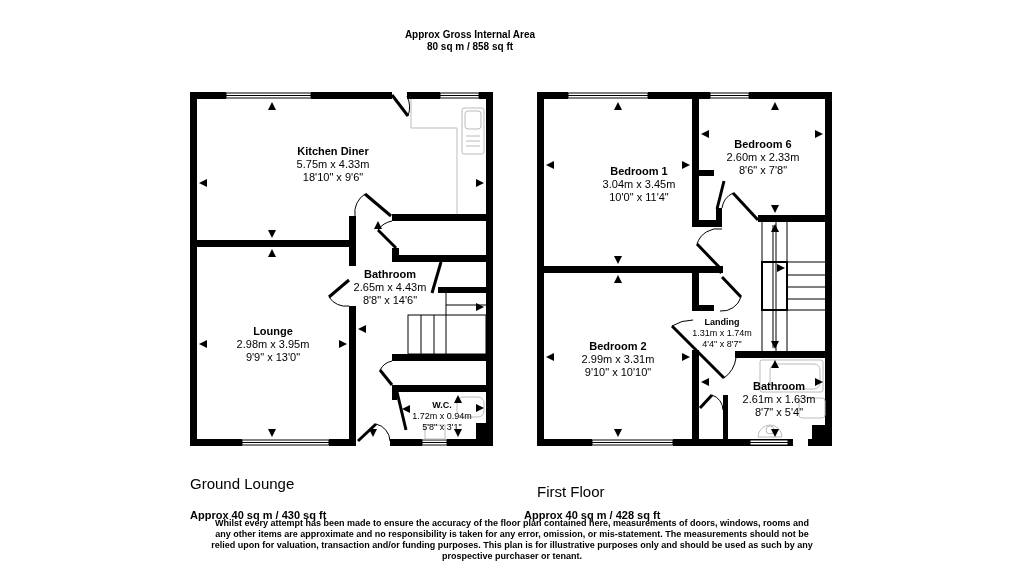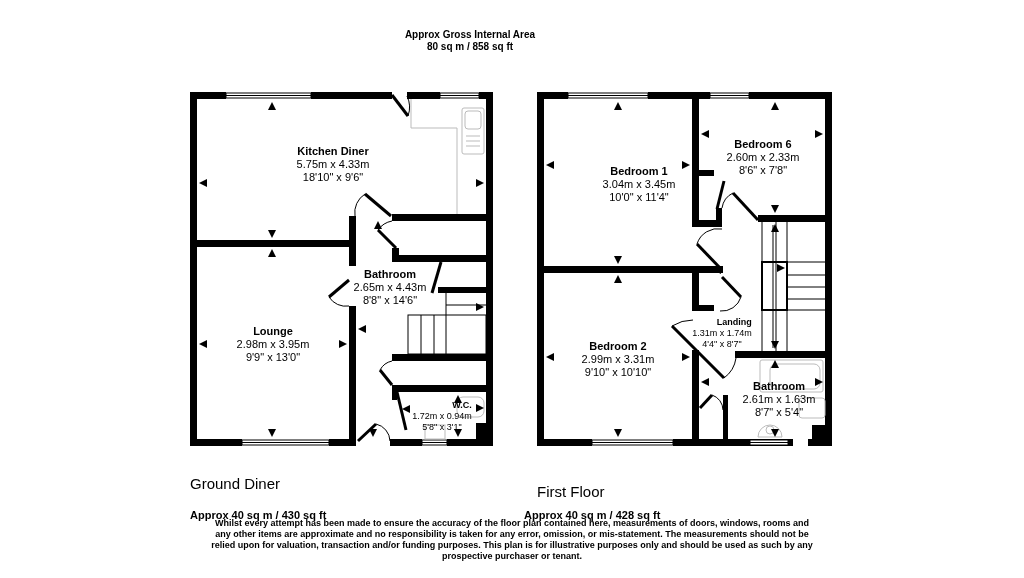--- a/index.html
+++ b/index.html
@@ -2,21 +2,21 @@
 <html><head>
 <meta charset="utf-8">
 <style>
   html, body { margin: 0; padding: 0; background: #ffffff; }
   body { width: 1024px; height: 578px; position: relative; overflow: hidden; font-family: "Liberation Sans", sans-serif; color: #000; }
   .header { position: absolute; left: 0; top: 29px; width: 940px; text-align: center; font-weight: bold; font-size: 10px; line-height: 12px; }
   .plan { position: absolute; left: 0; top: 0; }
   .room-label { position: absolute; text-align: center; font-size: 11px; line-height: 13px; white-space: nowrap; transform: translateX(-50%); }
   .room-label .name { font-weight: bold; font-size: 11px; }
   .room-label.small { font-size: 9px; line-height: 11px; }
-  .room-label.small .name { font-size: 9px; text-align: right; }
+  .room-label.small .name { font-size: 9px; }
   .floor-title { position: absolute; font-size: 15px; line-height: 18px; }
   .floor-area { position: absolute; font-size: 11px; font-weight: bold; margin-top: 12px; }
   .disclaimer { position: absolute; left: 210px; top: 518px; width: 604px; text-align: center; font-size: 9px; line-height: 11px; font-weight: bold; }
 </style>
 </head>
 <body>
 
 <div class="header">
   <div>Approx Gross Internal Area</div>
   <div>80 sq m / 858 sq ft</div>
@@ -268,18 +268,18 @@
   <div class="name">Landing</div>
   <div>1.31m x 1.74m</div>
   <div>4'4" x 8'7"</div>
 </div>
 <div class="room-label" style="left:779px; top:380px;">
   <div class="name">Bathroom</div>
   <div>2.61m x 1.63m</div>
   <div>8'7" x 5'4"</div>
 </div>
 
-<div class="floor-title" style="left:190px; top:475px;">Ground Diner</div>
+<div class="floor-title" style="left:190px; top:475px;">Ground Lounge</div>
 <div class="floor-area" style="left:190px; top:497px;">Approx 40 sq m / 430 sq ft</div>
 <div class="floor-title" style="left:537px; top:475px;margin-top:8px;">First Floor</div>
 <div class="floor-area" style="left:524px; top:497px;">Approx 40 sq m / 428 sq ft</div>
 
 <div class="disclaimer">Whilst every attempt has been made to ensure the accuracy of the floor plan contained here, measurements of doors, windows, rooms and any other items are approximate and no responsibility is taken for any error, omission, or mis-statement. The measurements should not be relied upon for valuation, transaction and/or funding purposes. This plan is for illustrative purposes only and should be used as such by any prospective purchaser or tenant.</div>
 
 </body></html>

